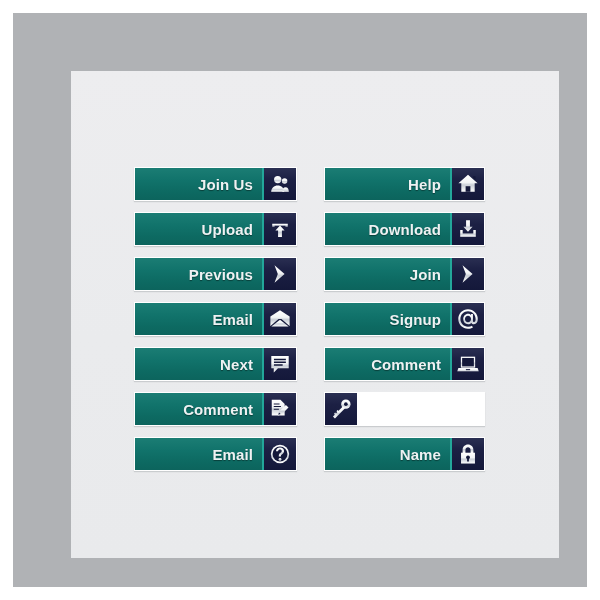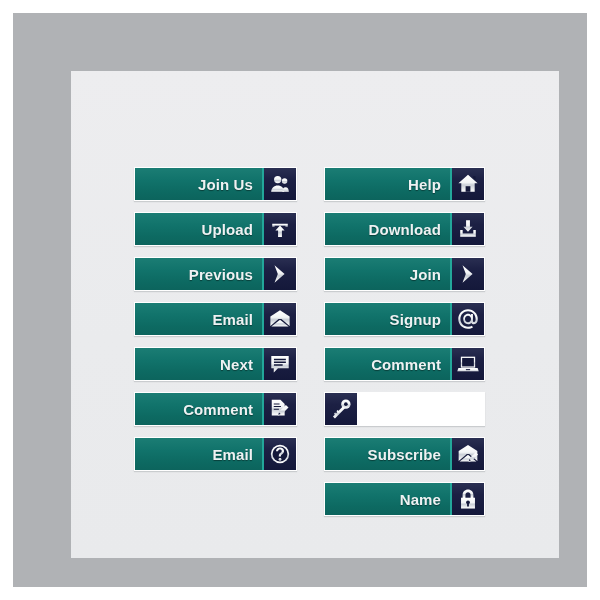--- a/index.html
+++ b/index.html
@@ -237,32 +237,20 @@
             <div class="btn-icon">
               <svg width="22" height="22" viewBox="0 0 24 24">
                   <circle class="ic" cx="17.3" cy="6.7" r="5.1"></circle>
                   <circle class="ic-dark" cx="17.3" cy="6.7" r="2"></circle>
                   <path class="ic" d="M14.2 9.1l2.2 2.2-11 11-2.2-2.2z"></path>
                   <path class="ic" d="M5.6 15.8l2.2 2.2-1.3 1.3-2.2-2.2zM8.3 13.1l2.2 2.2-1.3 1.3-2.2-2.2z"></path>
                 </svg>
             </div>
           </div>
 
-          <div class="btn">
-            <div class="btn-label">Subscribe</div>
-            <div class="btn-icon">
-              <svg width="22" height="22" viewBox="0 0 24 24">
-                  <path class="ic" d="M1.8 19.6V8.6L12 2.2l10.2 6.4v11z"></path>
-                  <path class="ic-dark" d="M1.8 19.6l9-7.6h2.4l9 7.6z"></path>
-                  <path class="ic" d="M2.9 20.3L12 12.8l9.1 7.5z"></path>
-                  <path class="ic" d="M12.6 20.4l0.9-3.4 7-7 2.5 2.5-7 7z"></path>
-                  <path class="ic-dark" d="M13.6 17.5l1.5 1.5-2.2 0.7z"></path>
-                </svg>
-            </div>
-          </div>
 
           <div class="btn">
             <div class="btn-label">Name</div>
             <div class="btn-icon">
               <svg width="22" height="22" viewBox="0 0 24 24">
                   <path class="ic" d="M12 1.6c-3.3 0-5.9 2.6-5.9 5.9v3.4h3.1V7.5c0-1.6 1.3-2.8 2.8-2.8s2.8 1.3 2.8 2.8v3.4h3.1V7.5c0-3.3-2.6-5.9-5.9-5.9z"></path>
                   <path class="ic" d="M4.4 10.6h15.2v11.8H4.4z"></path>
                   <circle class="ic-dark" cx="12" cy="15.6" r="2.1"></circle>
                   <path class="ic-dark" d="M11 16.2h2v4h-2z"></path>
                 </svg>

